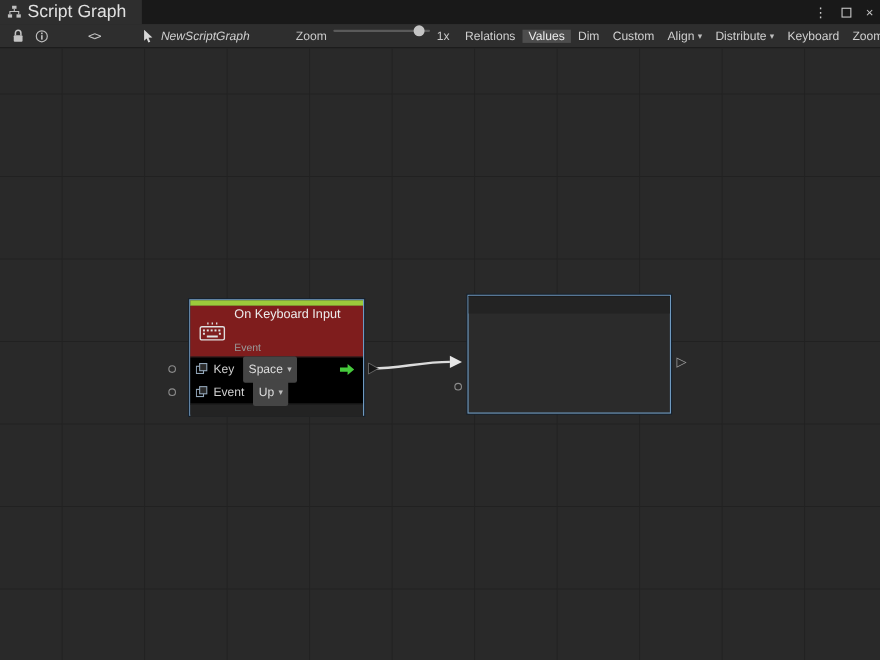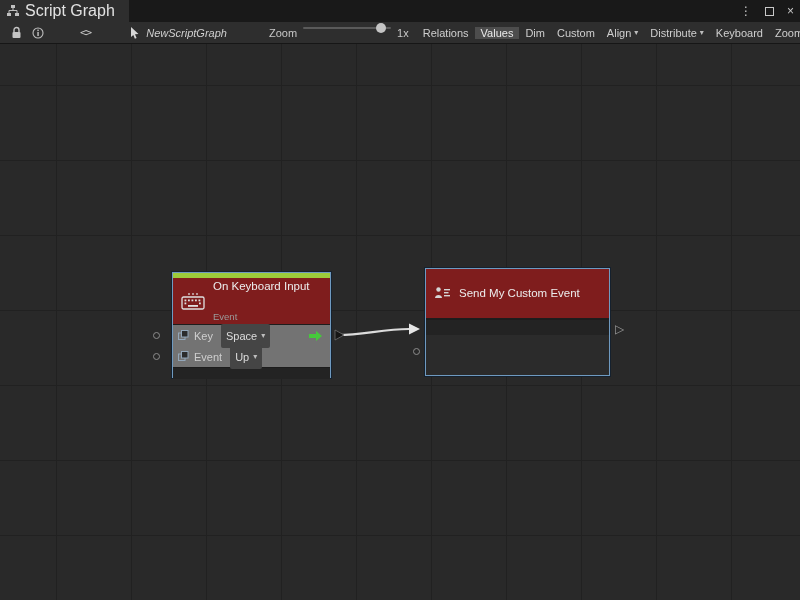--- a/index.html
+++ b/index.html
@@ -66,21 +66,21 @@
   .node1 { left:172px; top:228px; width:159px; height:106px; }
   .node2 { left:425px; top:224px; width:185px; height:108px; }
   .colorbar { height:5px; background:#9ccb3b; }
   .nheader {
     display:flex; align-items:center; gap:8px; padding:0 8px;
     height:47px; border-bottom:1px solid #1d1d1d; background:#7f1d1d;
   }
   .node2 .nheader { height:50px; }
   .ntitle { font-size:11.5px; color:#ececec; line-height:13px; }
   .nsub { font-size:9.5px; color:#9a9a9a; line-height:11px; margin-top:18px; }
-  .nbody { background:#737373; }
+  .nbody { background:#000000; }
   .prow { height:21px; display:flex; align-items:center; padding:0 5px; gap:5px; }
   .plabel { color:#cfcfcf; }
   .nfooter { height:12px; background:#232323; border-top:1px solid #1c1c1c; }
   .node2 .nfooter { height:16px; }
 
   .dropdown {
     display:inline-flex; align-items:center; gap:4px;
     background:#454545; border-radius:2px; padding:12px 5px; height:15px;
     color:#dcdcdc; margin-left:3px;
   }
@@ -236,30 +236,20 @@
         <span class="dropdown">
           <span>Up</span>
           <span class="caret">▾</span>
         </span>
       </div>
     </div>
     <div class="nfooter"></div>
   </div>
 
   <div class="node node2">
-    <div class="nheader">
-      <svg width="17" height="15" viewBox="0 0 17 15">
-        <circle cx="4.5" cy="3.5" r="2.2" fill="#d5d5d5"></circle>
-        <path d="M1,12 c0-4 7-4 7,0 z" fill="#d5d5d5"></path>
-        <rect x="10" y="3" width="6" height="1.4" fill="#d5d5d5"></rect>
-        <rect x="10" y="6" width="4.5" height="1.4" fill="#d5d5d5"></rect>
-        <rect x="10" y="9" width="6" height="1.4" fill="#d5d5d5"></rect>
-      </svg>
-      <div class="ntitle">Send My Custom Event</div>
-    </div>
     <div class="nfooter"></div>
   </div>
 
   <span class="ext-port" style="left:153px; top:288px;"></span>
   <span class="ext-port" style="left:153px; top:309px;"></span>
   <span class="ext-port" style="left:413px; top:304px;"></span>
   <span class="ext-tri" style="left:615px; top:279px;">▷</span>
 
 </div>
 

